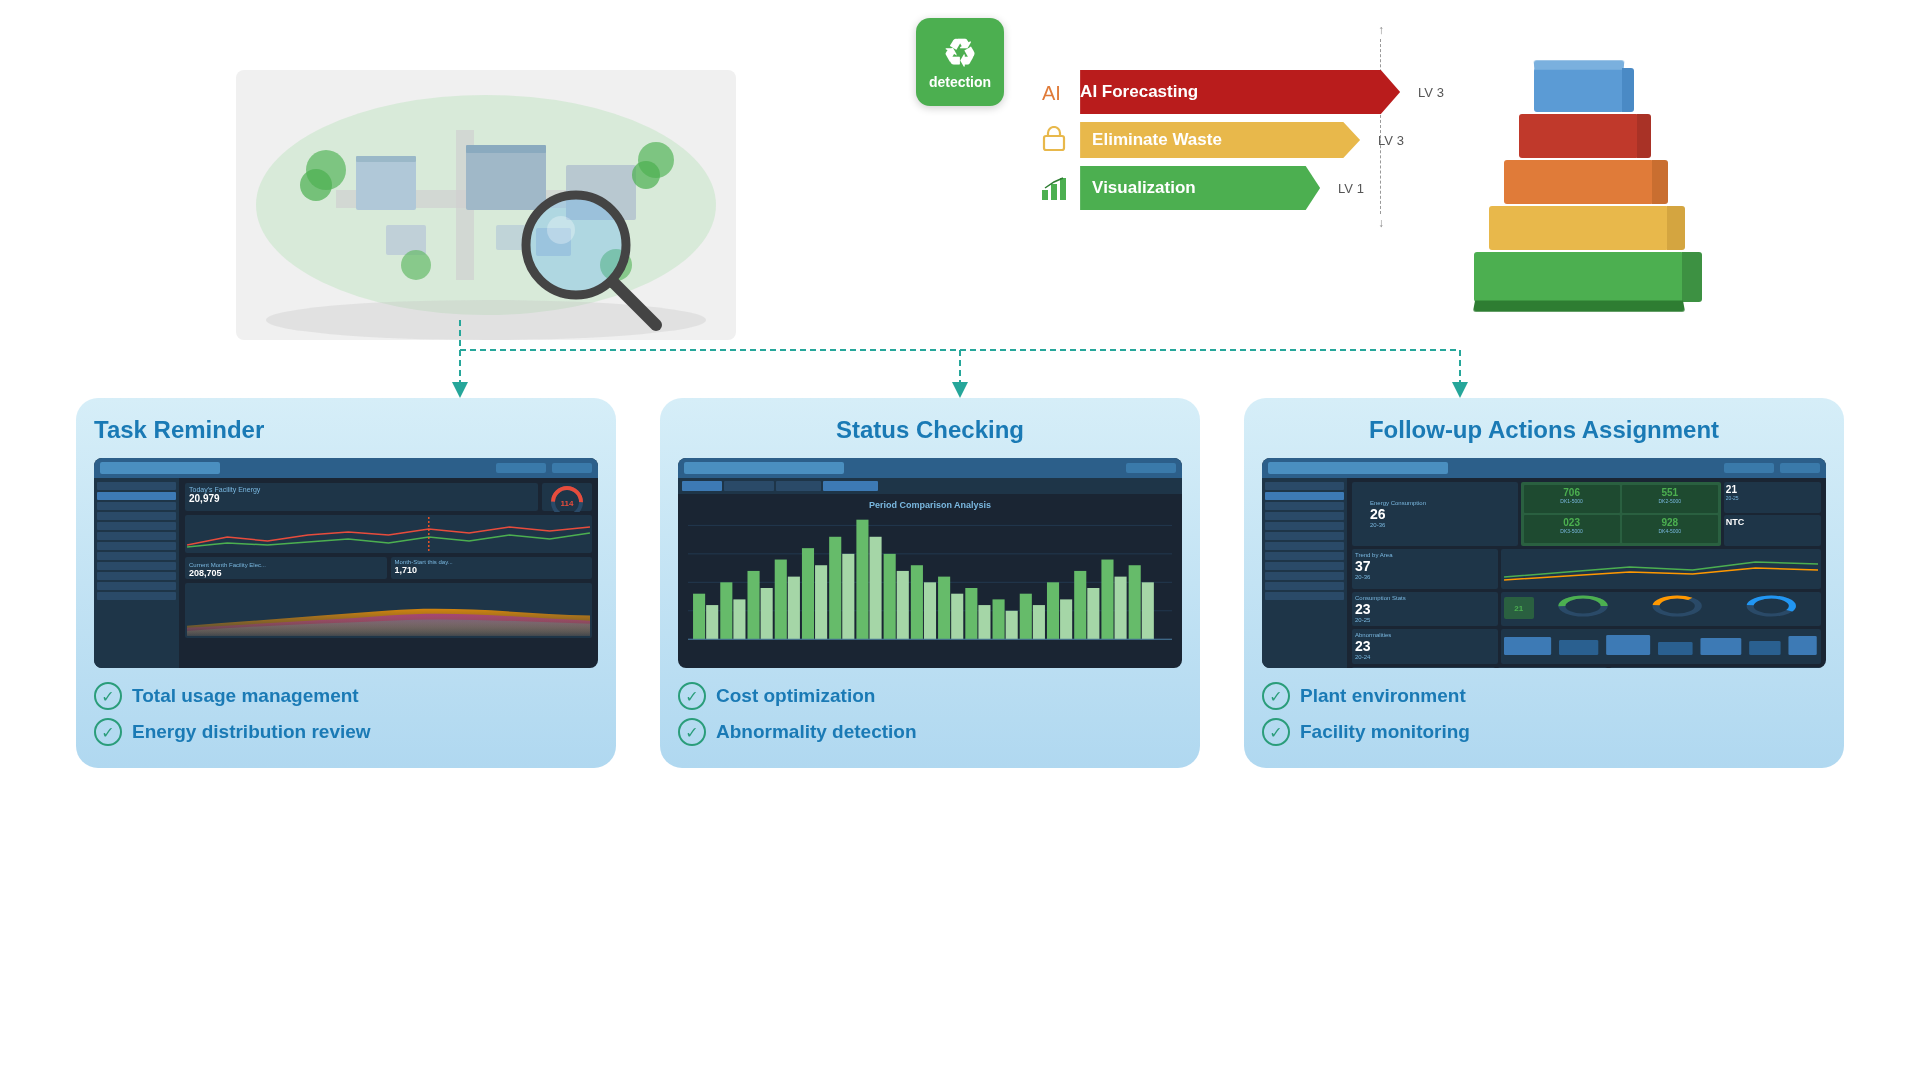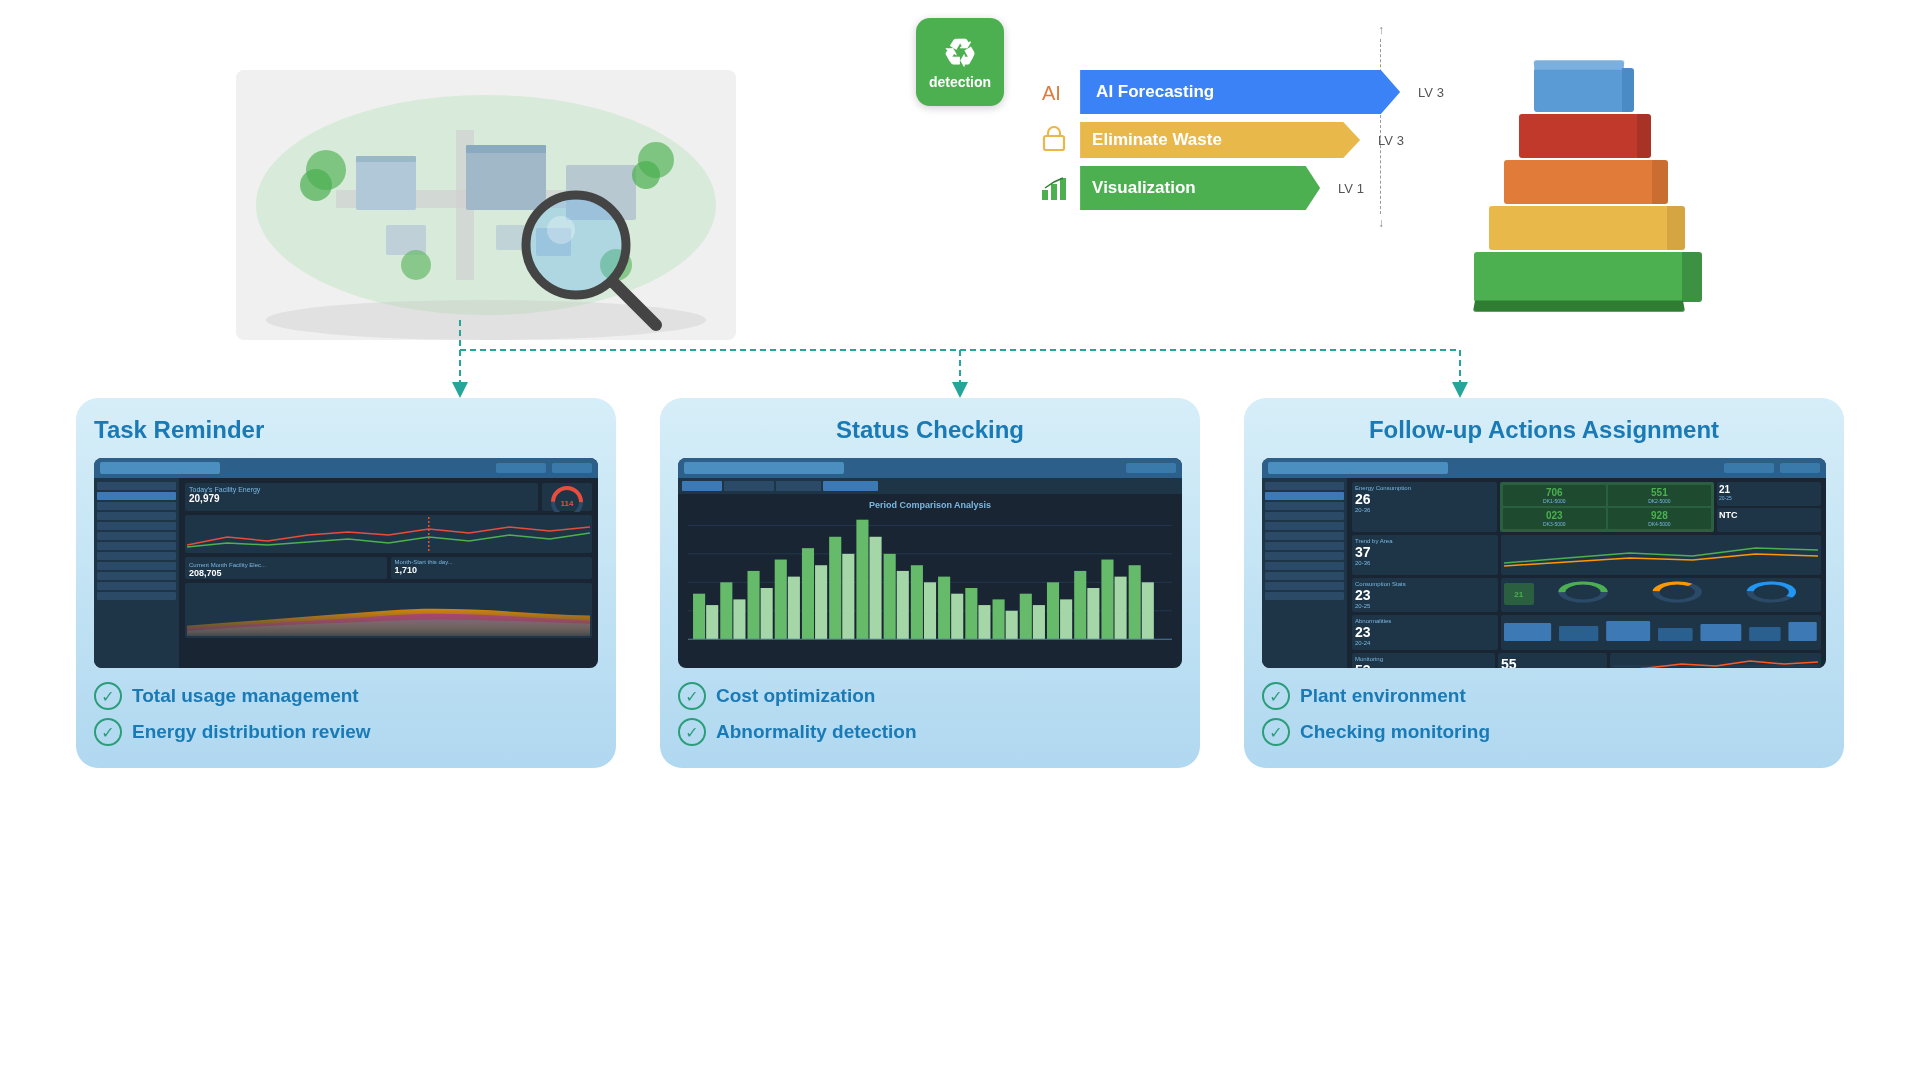--- a/index.html
+++ b/index.html
@@ -70,21 +70,21 @@
       <div style="display:flex; flex-direction:column; gap:8px; margin-top:10px;">
 
 
         <div style="display:flex; align-items:center; gap:8px;">
           <div style="width:36px; height:36px; display:flex; align-items:center; justify-content:center;">
             <svg width="28" height="28" viewBox="0 0 28 28">
                 <text x="2" y="22" font-size="20" fill="#e07b39">AI</text>
               </svg>
           </div>
           <div style="position:relative; display:inline-flex; align-items:center;">
-            <div style="background:#3b82f6; height:44px; width:320px; display:flex; align-items:center; padding-left:16px; clip-path:polygon(0 0, 94% 0, 100% 50%, 94% 100%, 0 100%);">
+            <div style="background:#b91c1c; height:44px; width:320px; display:flex; align-items:center; padding-left:0; clip-path:polygon(0 0, 94% 0, 100% 50%, 94% 100%, 0 100%);">
               <span style="color:white; font-size:17px; font-weight:bold;">AI Forecasting</span>
             </div>
           </div>
           <span style="font-size:13px; color:#555; margin-left:10px;">LV 3</span>
         </div>
 
         <div style="display:flex; align-items:center; gap:8px;">
           <div style="width:36px; height:36px; display:flex; align-items:center; justify-content:center;">
             <svg width="28" height="28" viewBox="0 0 28 28">
                 <rect x="4" y="10" width="20" height="14" rx="2" fill="none" stroke="#e8b84b" stroke-width="2.2"></rect>
@@ -381,21 +381,21 @@
             <div style="height:8px; background:#2a4a68; margin-bottom:2px; border-radius:1px;"></div>
             <div style="height:8px; background:#2a4a68; margin-bottom:2px; border-radius:1px;"></div>
             <div style="height:8px; background:#2a4a68; margin-bottom:2px; border-radius:1px;"></div>
             <div style="height:8px; background:#2a4a68; margin-bottom:2px; border-radius:1px;"></div>
             <div style="height:8px; background:#2a4a68; margin-bottom:2px; border-radius:1px;"></div>
           </div>
 
           <div style="flex:1; padding:4px 5px; display:flex; flex-direction:column; gap:3px; overflow:hidden;">
 
             <div style="display:flex; gap:3px;">
-              <div style="flex:0.8; background:#1e3548; border-radius:2px; padding:3px;">
+              <div style="flex:0.8; background:#1e3548; border-radius:2px; padding:18px;">
                 <div style="color:#7ab8e0; font-size:6px;">Energy Consumption</div>
                 <div style="color:#fff; font-size:14px; font-weight:bold;">26</div>
                 <div style="color:#7ab8e0; font-size:6px;">20-36</div>
               </div>
               <div style="flex:1.2; background:#2a6040; border-radius:2px; padding:3px; display:grid; grid-template-columns:1fr 1fr; gap:2px;">
                 <div style="background:#1e4a30; border-radius:1px; padding:2px; text-align:center;">
                   <div style="color:#4caf50; font-size:10px; font-weight:bold;">706</div>
                   <div style="color:#7ab8e0; font-size:5px;">DK1-5000</div>
                 </div>
                 <div style="background:#1e4a30; border-radius:1px; padding:2px; text-align:center;">
@@ -500,20 +500,20 @@
         </div>
       </div>
 
       <div style="display:flex; flex-direction:column; gap:8px;">
         <div style="display:flex; align-items:center; gap:10px;">
           <div style="width:28px; height:28px; border-radius:50%; border:2.5px solid #2a9d7a; display:flex; align-items:center; justify-content:center; color:#2a9d7a; font-size:16px; flex-shrink:0;">✓</div>
           <span style="font-size:19px; font-weight:bold; color:#1a7ab5;">Plant environment</span>
         </div>
         <div style="display:flex; align-items:center; gap:10px;">
           <div style="width:28px; height:28px; border-radius:50%; border:2.5px solid #2a9d7a; display:flex; align-items:center; justify-content:center; color:#2a9d7a; font-size:16px; flex-shrink:0;">✓</div>
-          <span style="font-size:19px; font-weight:bold; color:#1a7ab5;">Checking monitoring</span>
+          <span style="font-size:19px; font-weight:bold; color:#1a7ab5;">Facility monitoring</span>
         </div>
       </div>
     </div>
 
   </div>
 
 </div>
 
 </body></html>

